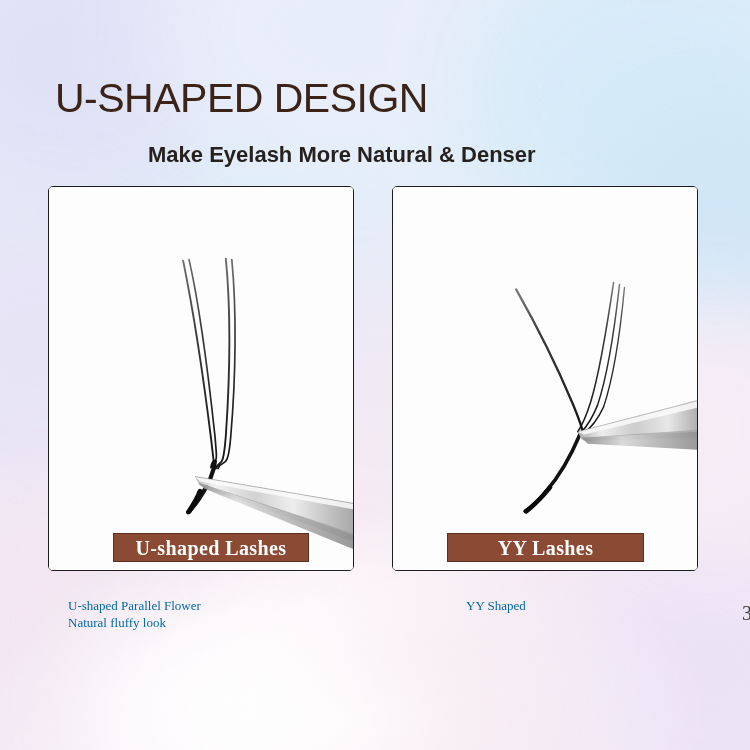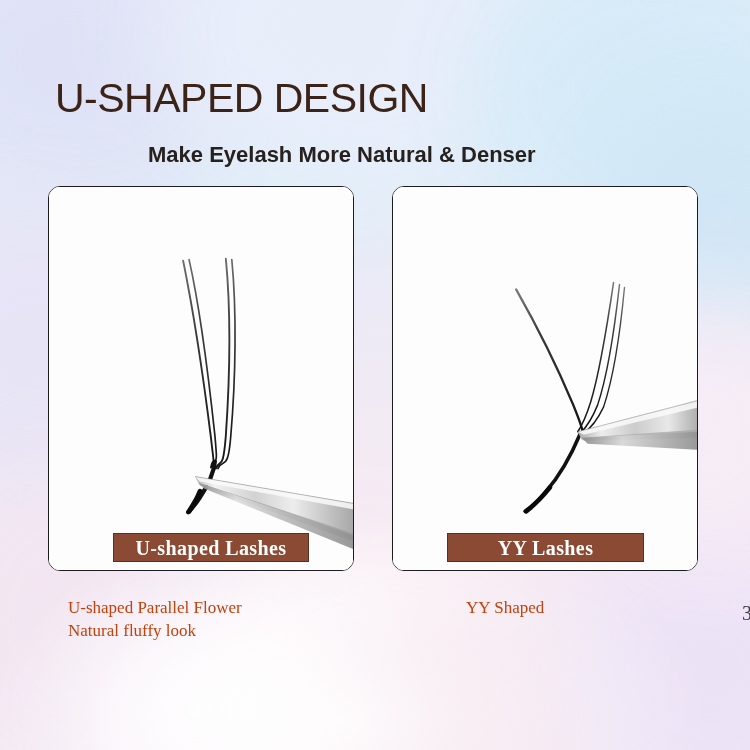--- a/index.html
+++ b/index.html
@@ -82,21 +82,21 @@
   }
 
   
   .card {
     position: absolute;
     top: 186px;
     width: 306px;
     height: 385px;
     background: #fefeff;
     border: 1.6px solid #1d1d1f;
-    border-radius: 12px;
+    border-radius: 5px;
     overflow: hidden;
     box-sizing: border-box;
   }
   .card-left  { left: 48px; }
   .card-right { left: 392px; }
 
   .photo {
     position: absolute;
     inset: 0;
     background: #fdfdfe;
@@ -124,22 +124,22 @@
     letter-spacing: .4px;
     line-height: 1;
   }
   .banner-left  { left: 64px;  width: 196px; }
   .banner-right { left: 54px;  width: 197px; }
 
   
   .caption {
     position: absolute;
     font-family: "Liberation Serif", serif;
-    font-size: 17px;
-    color: #c2410c;
+    font-size: 13px;
+    color: #0369a1;
     line-height: 1.33;
     white-space: pre-line;
   }
   .caption-left  { left: 68px;  top: 597px; }
   .caption-right { left: 466px; top: 597px; }
 
   .page-number {
     position: absolute;
     left: 742px;
     top: 602px;

